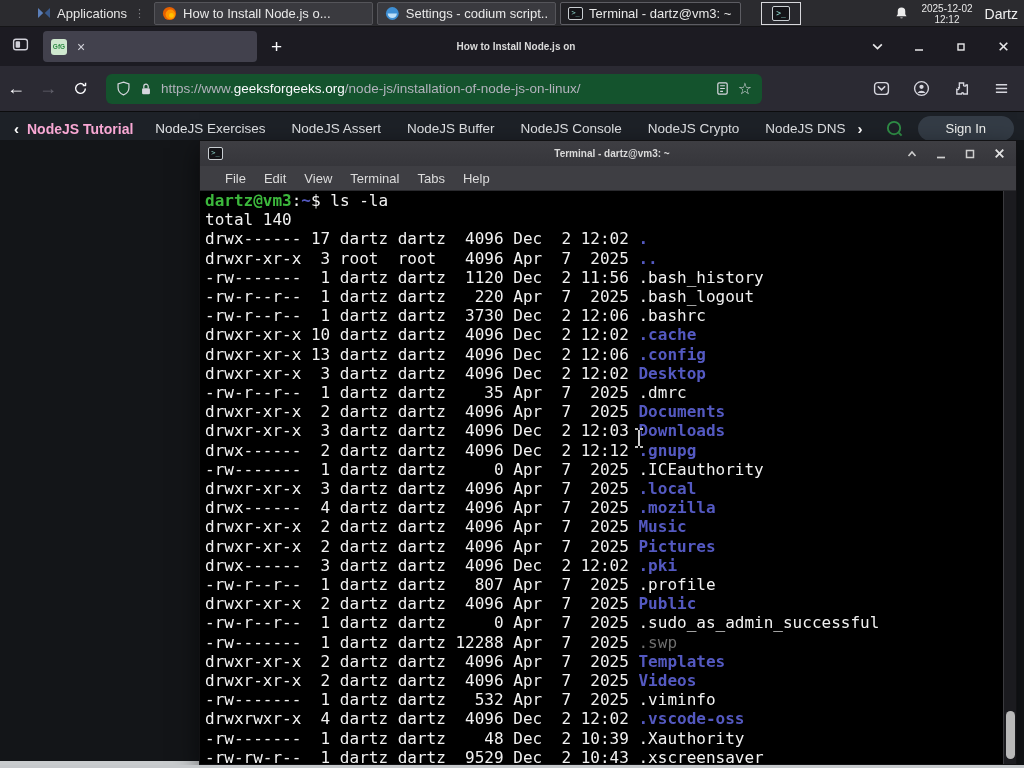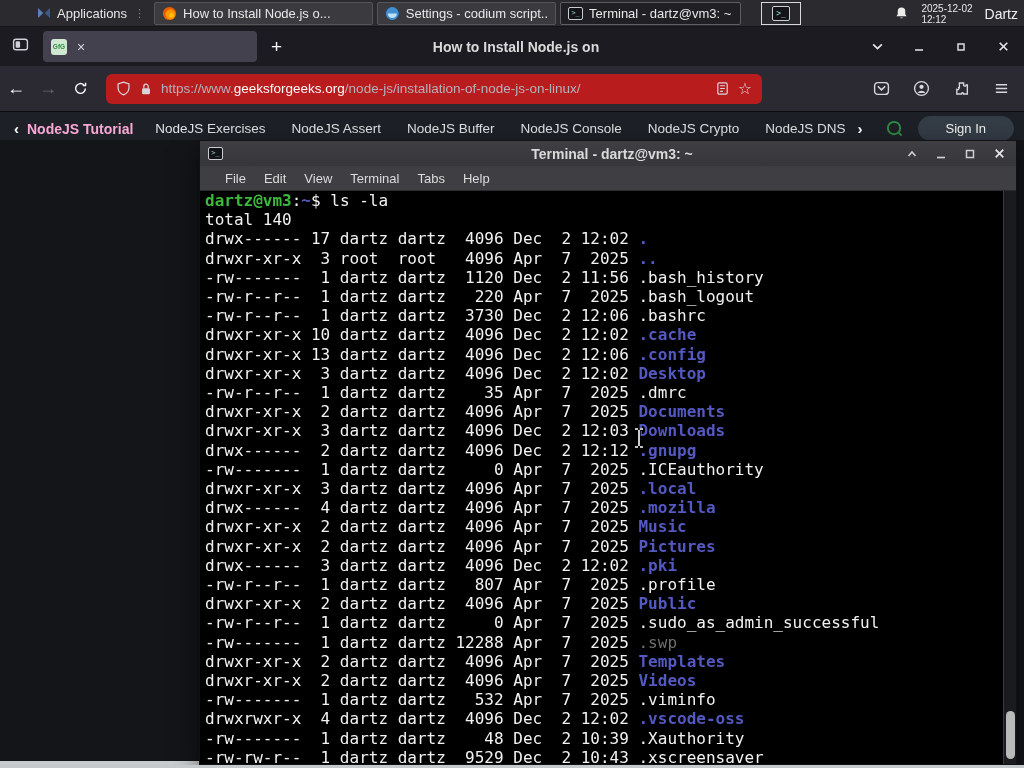--- a/index.html
+++ b/index.html
@@ -31,21 +31,21 @@
     text-align:center; flex:0 0 auto;
   }
   .tb-tray {
     position:absolute; left:761px; top:2px; width:40px; height:23px;
     border:1px solid #d8d8dc; background:#28282d; display:flex; align-items:center; justify-content:center;
   }
   .tb-tray .mini-term { width:18px; height:15px; font-size:8px; line-height:13px; }
   .tb-right {
     position:absolute; right:4px; top:0; height:27px; display:flex; align-items:center; gap:12px;
   }
-  .tb-clock { text-align:left; font-size:10px; line-height:11px; color:#e8e8e8; }
+  .tb-clock { text-align:center; font-size:10px; line-height:11px; color:#e8e8e8; }
   .tb-user { font-size:14px; color:#f0f0f0; padding-right:2px; }
 
   
   .browser { position:absolute; left:0; top:27px; width:1024px; height:741px; background:#101214; }
   .tabbar {
     position:relative; height:39px; background:#1c1b22; display:flex; align-items:center;
   }
   .ffview { margin:0 14px 0 12px; }
   .tab {
     display:flex; align-items:center; gap:8px; width:214px; height:31px; padding:0 8px;
@@ -58,21 +58,21 @@
   .winbtn { width:42px; height:39px; display:flex; align-items:center; justify-content:center; color:#e8e8ea; }
 
   .toolbar {
     position:relative; height:46px; background:#2b2a33; display:flex; align-items:center;
     border-bottom:1px solid #0c0c0d;
   }
   .navbtn { width:32px; height:32px; display:flex; align-items:center; justify-content:center;
     color:#fbfbfe; font-size:18px; }
   .navbtn.dim { color:#64636e; }
   .urlbar {
-    margin-left:10px; width:656px; height:30px; background:#b91c1c; border-radius:6px;
+    margin-left:10px; width:656px; height:30px; background:#14532d; border-radius:6px;
     display:flex; align-items:center; padding:0 10px; gap:8px;
   }
   .url-text { flex:1; font-size:13.5px; white-space:nowrap; overflow:hidden; }
   .url-dim { color:#b2b2bc; } .url-domain { color:#fbfbfe; }
   .url-star { color:#d6d6de; font-size:16px; }
   .toolbar-right { position:absolute; right:8px; display:flex; align-items:center; gap:10px; }
   .tool-ic { width:30px; height:30px; display:flex; align-items:center; justify-content:center; }
 
   
   .sitenav {
@@ -95,21 +95,21 @@
   .termwin {
     position:absolute; left:199px; top:140px; width:818px; height:625px; z-index:40;
     border:1px solid #121214; box-shadow:0 8px 24px rgba(0,0,0,.55);
     display:flex; flex-direction:column;
   }
   .t-titlebar {
     position:relative; height:25px; background:linear-gradient(#3e3e43,#36363b);
     display:flex; align-items:center; flex:0 0 auto;
   }
   .t-title {
-    position:absolute; left:8px; right:0; text-align:center; font-weight:bold; font-size:14px; color:#dadada;
+    position:absolute; left:8px; right:0; text-align:center; font-weight:bold; font-size:10px; color:#dadada;
   }
   .t-icon { margin-left:8px; z-index:2; }
   .t-controls { position:absolute; right:10px; display:flex; gap:17px; align-items:center; }
   .t-menubar {
     height:25px; background:#3e3e43; border-bottom:1px solid #2a2a2e; display:flex; align-items:center;
     padding-left:16px; flex:0 0 auto;
   }
   .menu-item { color:#dcdcdc; font-size:13px; padding:3px 9px; }
   .t-body { position:relative; flex:1; background:#000000; overflow:hidden; }
   #term-lines { padding:0 16px 0 5px; }

